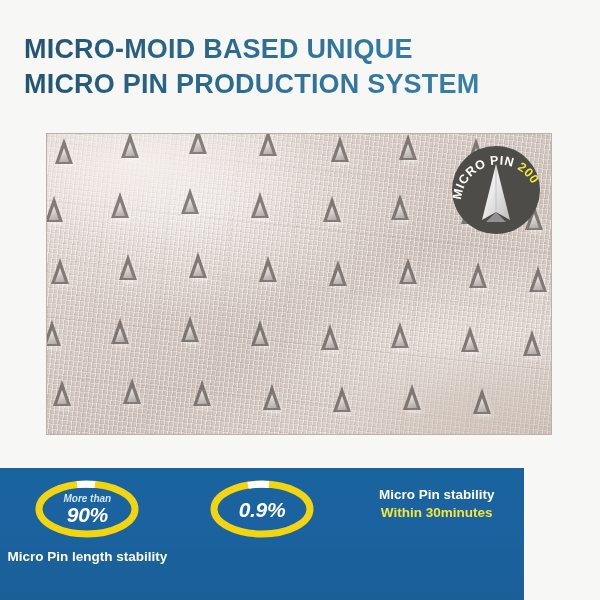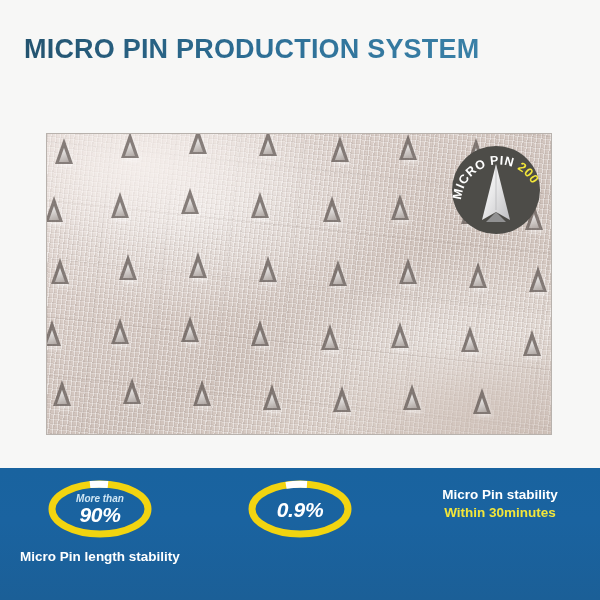--- a/index.html
+++ b/index.html
@@ -124,21 +124,21 @@
     width: 96px;
     height: 96px;
   }
   .badge svg { display: block; }
 
   
   .stats-panel {
     position: absolute;
     left: 0;
     top: 468px;
-    width: 600px;
+    width: 524px;
     height: 132px;
     background: linear-gradient(180deg, #19639f 0%, #1a63a0 40%, #1b5f97 100%);
   }
   .stats-row {
     position: absolute;
     inset: 0;
     display: flex;
   }
   .stat {
     flex: 1 1 0;
@@ -192,20 +192,21 @@
     font-size: 13.5px;
     font-weight: bold;
     color: #f2e63a;
     line-height: 18px;
   }
 </style>
 </head>
 <body>
 
 <div class="headline">
+  <div class="headline-line">MICRO-MOID BASED UNIQUE</div>
   <div class="headline-line">MICRO PIN PRODUCTION SYSTEM</div>
 </div>
 
 <div class="photo-frame">
   <div class="photo-canvas"></div>
   <div class="photo-hatch"></div>
   <div class="photo-hatch2"></div>
   <div class="photo-cells"></div>
   <div class="photo-blur-tl"></div>
   <div class="photo-blur-br"></div>

